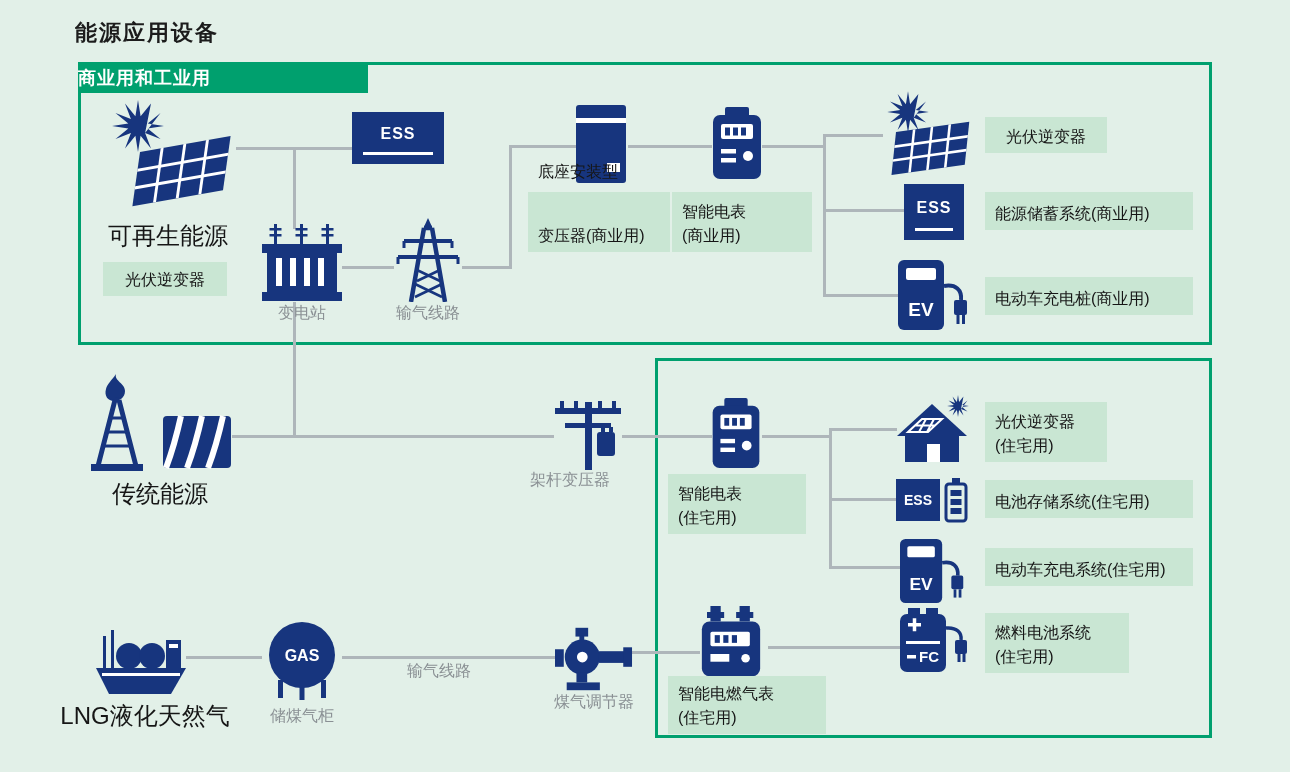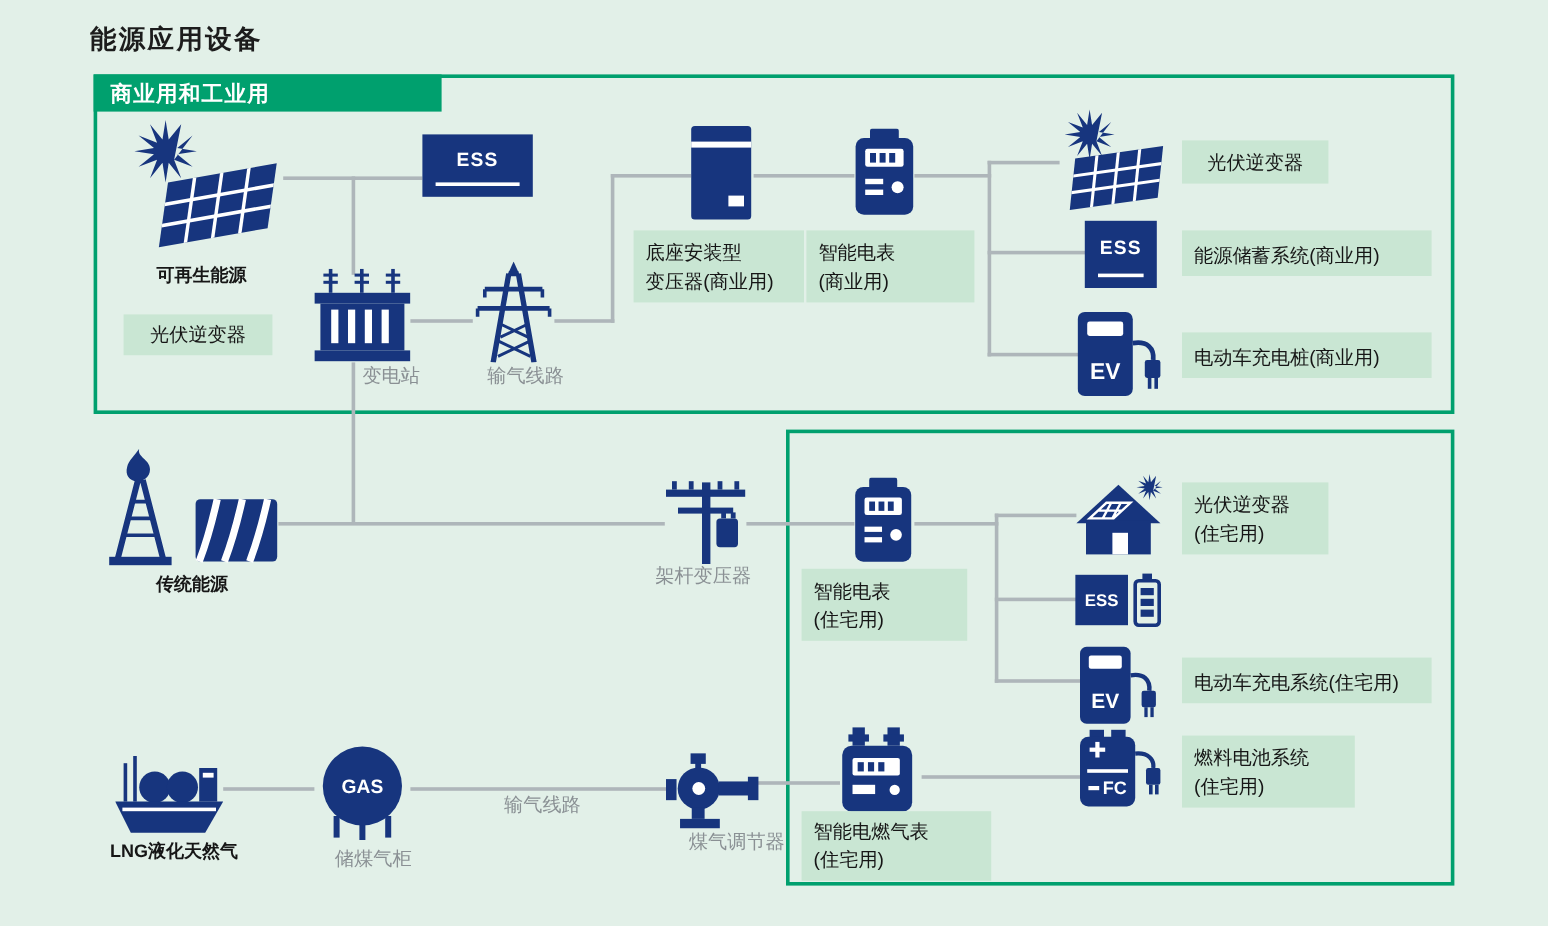--- a/index.html
+++ b/index.html
@@ -18,37 +18,37 @@
   .frame-header{position:absolute;background:var(--green);color:#fff;font-size:18px;font-weight:700;
                 display:flex;align-items:center;box-sizing:border-box;z-index:3;letter-spacing:1px;}
   .line{position:absolute;background:var(--line);z-index:1;}
   .hline{height:3px;}
   .vline{width:3px;}
   .icon{position:absolute;z-index:2;fill:var(--blue);}
   .label-box{position:absolute;background:var(--labelbg);color:#161616;font-size:16px;line-height:24px;
              display:flex;flex-direction:column;justify-content:flex-end;align-items:flex-start;
              padding:4px 10px;box-sizing:border-box;z-index:2;}
   .label-box.center{align-items:center;}
-  .gray-label{position:absolute;color:var(--gray);font-size:16px;text-align:right;z-index:2;}
-  .black-label{position:absolute;color:#161616;font-size:15px;font-weight:700;text-align:center;z-index:2;}
+  .gray-label{position:absolute;color:var(--gray);font-size:16px;text-align:center;z-index:2;}
+  .black-label{position:absolute;color:#161616;font-size:24px;font-weight:400;text-align:center;z-index:2;}
   .ess-box{position:absolute;background:var(--blue);color:#fff;font-weight:700;font-size:16px;
            display:flex;align-items:center;justify-content:center;z-index:2;letter-spacing:1px;}
   .ess-box::after{content:"";position:absolute;left:11px;right:11px;bottom:9px;height:3px;background:#fff;}
   .ess-box span{margin-bottom:8px;}
   svg{display:block;}
 </style>
 </head>
 <body>
 
 <div class="canvas">
 
   <div class="title" style="left:75px;top:18px;">能源应用设备</div>
 
   <div class="frame" style="left:78px;top:62px;width:1134px;height:283px;"></div>
-  <div class="frame-header" style="left:78px;top:62px;width:290px;height:31px;padding-left:14px;">商业用和工业用</div>
+  <div class="frame-header" style="left:78px;top:62px;width:290px;height:31px;">商业用和工业用</div>
 
   <div class="frame" style="left:655px;top:358px;width:557px;height:380px;"></div>
 
   <div class="line hline" style="left:236px;top:147px;width:116px;"></div>
   <div class="line vline" style="left:293px;top:147px;height:82px;"></div>
   <div class="line hline" style="left:342px;top:266px;width:52px;"></div>
   <div class="line hline" style="left:462px;top:266px;width:50px;"></div>
   <div class="line vline" style="left:509px;top:145px;height:124px;"></div>
   <div class="line hline" style="left:509px;top:145px;width:67px;"></div>
   <div class="line hline" style="left:628px;top:145px;width:84px;"></div>
@@ -117,21 +117,21 @@
     <path d="M11,23 L11,30 M59,23 L59,30 M5,39 L5,46 M65,39 L65,46" stroke="#17357e" stroke-width="3" fill="none"></path>
     <path d="M24,52 L47,63 M47,52 L24,63 M22,66 L49,79 M49,66 L22,79" stroke="#17357e" stroke-width="2.5" fill="none"></path>
   </svg>
   <div class="gray-label" style="left:386px;top:303px;width:84px;">输气线路</div>
 
   <svg class="icon" style="left:574px;top:105px;" width="54" height="80" viewBox="0 0 54 80">
     <rect x="2" width="50" height="78" rx="3"></rect>
     <rect x="2" y="13" width="50" height="5" fill="#fff"></rect>
     <rect x="33" y="58" width="13" height="9" fill="#fff"></rect>
   </svg>
-  <div class="label-box" style="left:528px;top:192px;width:142px;height:60px;">
+  <div class="label-box" style="left:528px;top:192px;width:142px;height:60px;gap:40px;">
     <div>底座安装型</div>
     <div>变压器(商业用)</div>
   </div>
 
   <svg class="icon" style="left:711px;top:107px;" width="52" height="74" viewBox="0 0 52 74">
     <rect x="14" width="24" height="10" rx="2"></rect>
     <rect x="2" y="8" width="48" height="64" rx="7"></rect>
     <rect x="10" y="17" width="32" height="15" rx="2" fill="#fff"></rect>
     <rect x="14" y="20.5" width="5" height="8"></rect>
       <rect x="22" y="20.5" width="5" height="8"></rect>
@@ -234,20 +234,23 @@
 
   <svg class="icon" style="left:896px;top:477px;" width="74" height="46" viewBox="0 0 74 46">
     <rect y="2" width="44" height="42"></rect>
     <text x="22" y="28" font-size="14" font-weight="bold" fill="#fff" text-anchor="middle">ESS</text>
     <rect x="50" y="7" width="20" height="37" rx="3" fill="none" stroke="#17357e" stroke-width="3"></rect>
     <rect x="56" y="1" width="8" height="5"></rect>
     <rect x="54.5" y="13" width="11" height="6"></rect>
       <rect x="54.5" y="22" width="11" height="6"></rect>
       <rect x="54.5" y="31" width="11" height="6"></rect>
   </svg>
+  <div class="label-box" style="left:985px;top:480px;width:208px;height:38px;">
+    <div>电池存储系统(住宅用)</div>
+  </div>
 
   <svg class="icon" style="left:900px;top:535px;" width="66" height="72" viewBox="0 0 72 78">
     <rect y="4" width="46" height="70" rx="6"></rect>
     <rect x="8" y="12" width="30" height="12" rx="2" fill="#fff"></rect>
     <text x="23" y="60" font-size="19" font-weight="bold" fill="#fff" text-anchor="middle">EV</text>
     <path d="M46,30 C58,28 64,34 63,44" stroke="#17357e" stroke-width="4" fill="none"></path>
     <rect x="56" y="44" width="13" height="15" rx="2"></rect>
     <rect x="58.5" y="59" width="3" height="9"></rect>
       <rect x="64" y="59" width="3" height="9"></rect>
   </svg>

